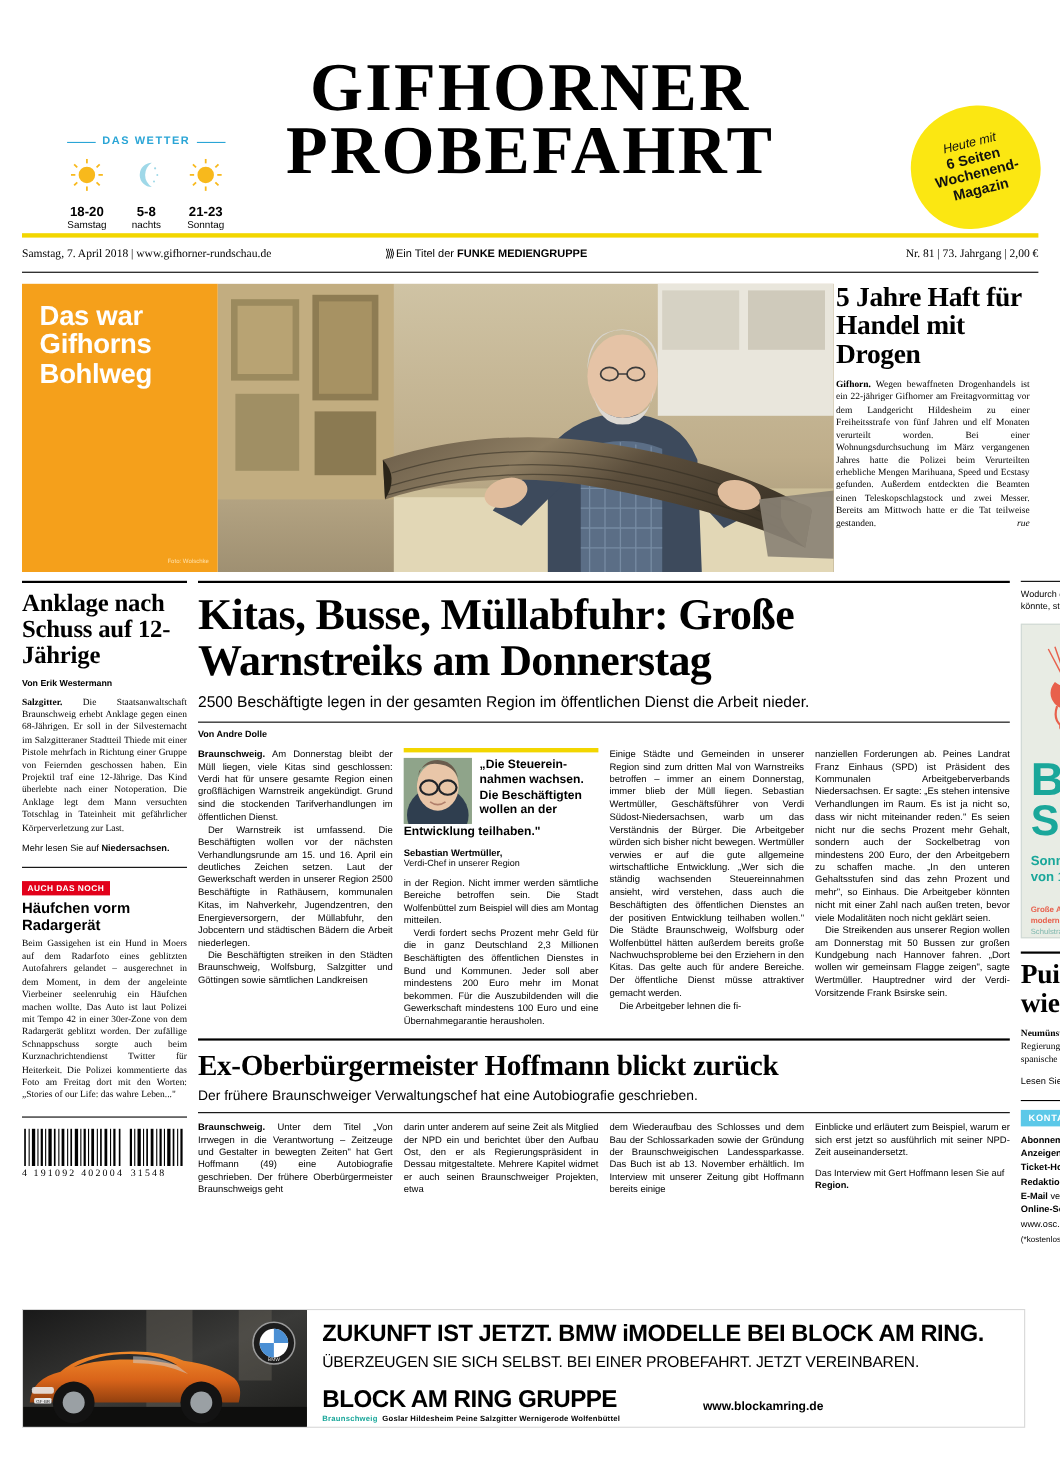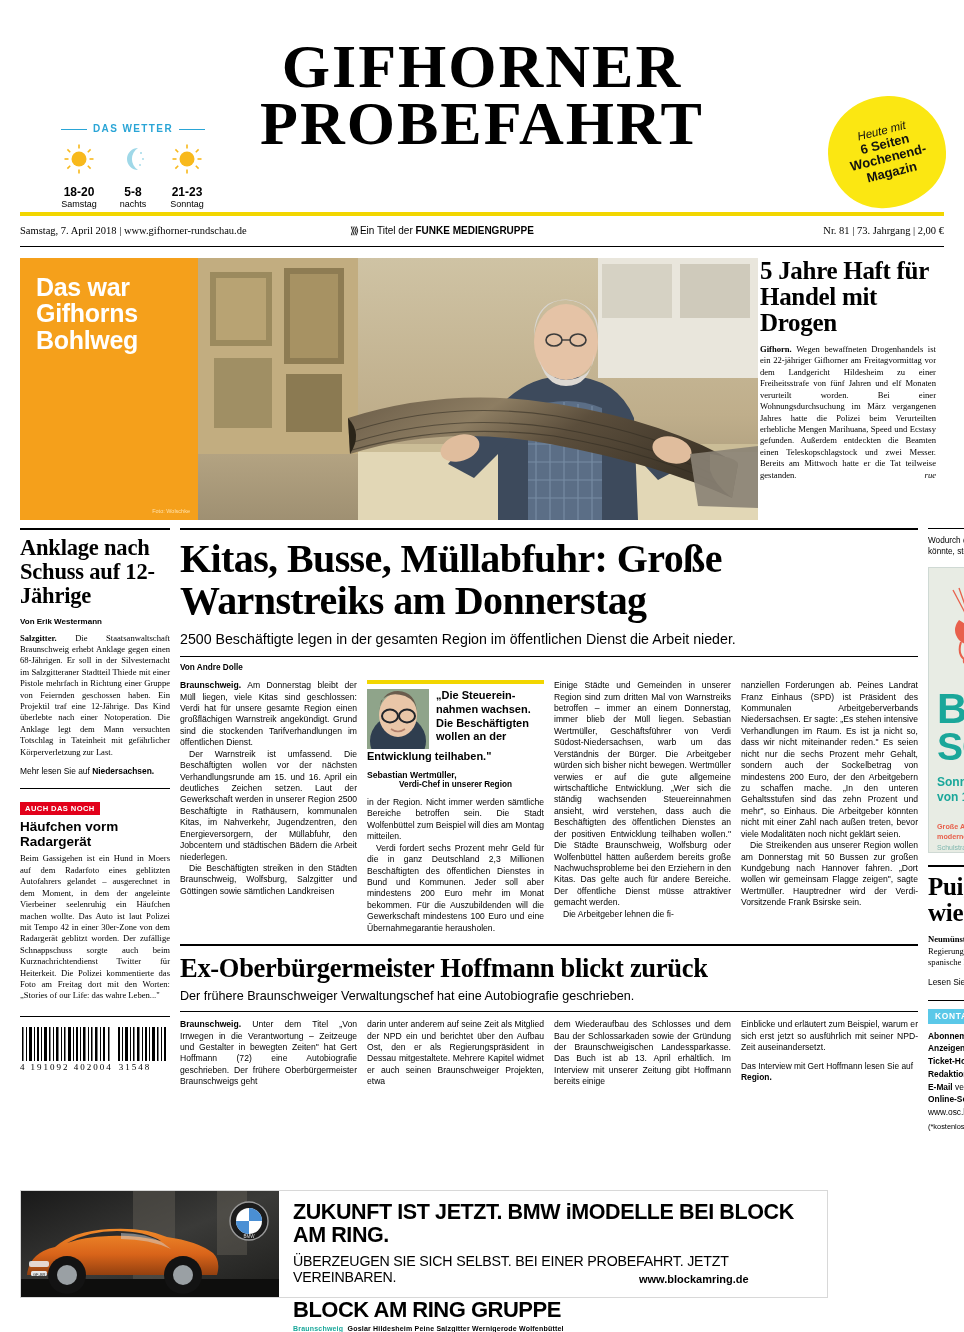--- a/index.html
+++ b/index.html
@@ -8,21 +8,21 @@
     width: 964px; height: 1332px;
     background: #ffffff;
     font-family: "Liberation Serif", serif;
     color: #000;
     overflow: hidden;
   }
   .page { position: relative; width: 964px; height: 1332px; }
 
   
   .masthead { position:relative; padding: 0; height: 208px; }
-  .nameplate { text-align:center; padding-top: 38px; }
+  .nameplate { text-align:center; padding-top: 52px; }
   .nameplate .line1, .nameplate .line2 {
     font-family: "Liberation Serif", serif;
     font-weight: 700;
     letter-spacing: 2px;
     line-height: 0.92;
   }
   .nameplate .line1 { font-size: 62px; }
   .nameplate .line2 { font-size: 62px; }
   .nameplate .sub {
     font-family: "Liberation Serif", serif;
@@ -149,21 +149,21 @@
   .portrait {
     width:62px; height:60px; flex:0 0 62px; overflow:hidden; position:relative;
     background:#8fa48a;
   }
   .quote-text {
     font-family:"Liberation Sans", sans-serif; font-size:11px; line-height:1.25;
     font-weight:700;
   }
   .quote-tail { font-family:"Liberation Sans", sans-serif; font-size:11px; line-height:1.25; font-weight:700; margin-top:1px;}
   .quote-name { font-family:"Liberation Sans", sans-serif; font-size:8.6px; font-weight:700; margin-top:6px;}
-  .quote-role { font-family:"Liberation Sans", sans-serif; font-size:8.2px; font-weight:700;text-align:center; }
+  .quote-role { font-family:"Liberation Sans", sans-serif; font-size:8.2px; font-weight:400; }
 
   
   .lc-head {
     font-family:"Liberation Serif", serif; font-weight:700; font-size:22.5px;
     line-height:1.06; margin:6px 0 0 0; letter-spacing:-0.2px;
   }
   .lc-byline { font-family:"Liberation Sans", sans-serif; font-size:8px; font-weight:700; margin:9px 0 7px 0;}
   .lc-body { font-family:"Liberation Serif", serif; font-size:8.6px; line-height:1.33; text-align:justify; margin:0;}
   .lc-body b { font-weight:700; }
   .lc-more { font-family:"Liberation Sans", sans-serif; font-size:8.4px; margin-top:8px;}
@@ -227,21 +227,21 @@
   .kontakt-line b { font-weight:700; }
   .kontakt-note { font-family:"Liberation Sans", sans-serif; font-size:7.4px; margin-top:3px;}
 
   
   .barcode-wrap { margin-top:10px; }
   .barcode { height:34px; display:flex; align-items:flex-end; gap:1px; }
   .barcode-num { font-family:"Liberation Serif", serif; font-size:9px; letter-spacing:2px; margin-top:1px;}
 
   
   .bmw-ad {
-    position:absolute; left:20px; top:1190px; width:808px; height:108px;
+    position:absolute; left:20px; top:1190px; width:912px; height:108px;
     border:1px solid #d8d8d8; display:flex; background:#fff;
   }
   .bmw-photo { width:258px; position:relative; overflow:hidden; background:#1b1b1b; }
   .bmw-right { flex:1; padding:10px 12px 6px 14px; position:relative;}
   .bmw-h1 {
     font-family:"Liberation Sans", sans-serif; font-weight:700; font-size:21.5px;
     letter-spacing:-0.4px; margin:0; line-height:1.05;
   }
   .bmw-h2 {
     font-family:"Liberation Sans", sans-serif; font-weight:400; font-size:14.2px;
@@ -563,27 +563,27 @@
             <p>Die Streikenden aus unserer Region wollen am Donnerstag mit 50 Bussen zur großen Kundgebung nach Hannover fahren. „Dort wollen wir gemeinsam Flagge zeigen", sagte Wertmüller. Hauptredner wird der Verdi-Vorsitzende Frank Bsirske sein.</p>
           </div>
         </div>
 
         <div style="border-top:2px solid #000; margin-top:10px;"></div>
         <h2 class="feat2-head">Ex-Oberbürgermeister Hoffmann blickt zurück</h2>
         <div class="feat2-sub">Der frühere Braunschweiger Verwaltungschef hat eine Autobiografie geschrieben.</div>
         <div class="hr-thin"></div>
         <div class="cols4" style="margin-top:7px;">
           <div class="col">
-            <p class="first"><b>Braunschweig.</b><span> Unter dem Titel „Von Irrwegen in die Verantwortung – Zeitzeuge und Gestalter in bewegten Zeiten" hat Gert Hoffmann (72) eine Autobiografie geschrieben. Der frühere Oberbürgermeister Braunschweigs geht</span></p>
+            <p class="first"><b>Braunschweig.</b><span> Unter dem Titel „Von Irrwegen in die Verantwortung – Zeitzeuge und Gestalter in bewegten Zeiten" hat Gert Hoffmann (49) eine Autobiografie geschrieben. Der frühere Oberbürgermeister Braunschweigs geht</span></p>
           </div>
           <div class="col">
             <p class="first">darin unter anderem auf seine Zeit als Mitglied der NPD ein und berichtet über den Aufbau Ost, den er als Regierungspräsident in Dessau mitgestaltete. Mehrere Kapitel widmet er auch seinen Braunschweiger Projekten, etwa</p>
           </div>
           <div class="col">
-            <p class="first">dem Wiederaufbau des Schlosses und dem Bau der Schlossarkaden sowie der Gründung der Braunschweigischen Landessparkasse. Das Buch ist ab 13. April erhältlich. Im Interview mit unserer Zeitung gibt Hoffmann bereits einige</p>
+            <p class="first">dem Wiederaufbau des Schlosses und dem Bau der Schlossarkaden sowie der Gründung der Braunschweigischen Landessparkasse. Das Buch ist ab 13. November erhältlich. Im Interview mit unserer Zeitung gibt Hoffmann bereits einige</p>
           </div>
           <div class="col">
             <p class="first">Einblicke und erläutert zum Beispiel, warum er sich erst jetzt so ausführlich mit seiner NPD-Zeit auseinandersetzt.</p>
             <div class="note"><span>Das Interview mit Gert Hoffmann lesen Sie auf </span><b>Region.</b></div>
           </div>
         </div>
       </div>
 
       <div class="rightcol">
 

